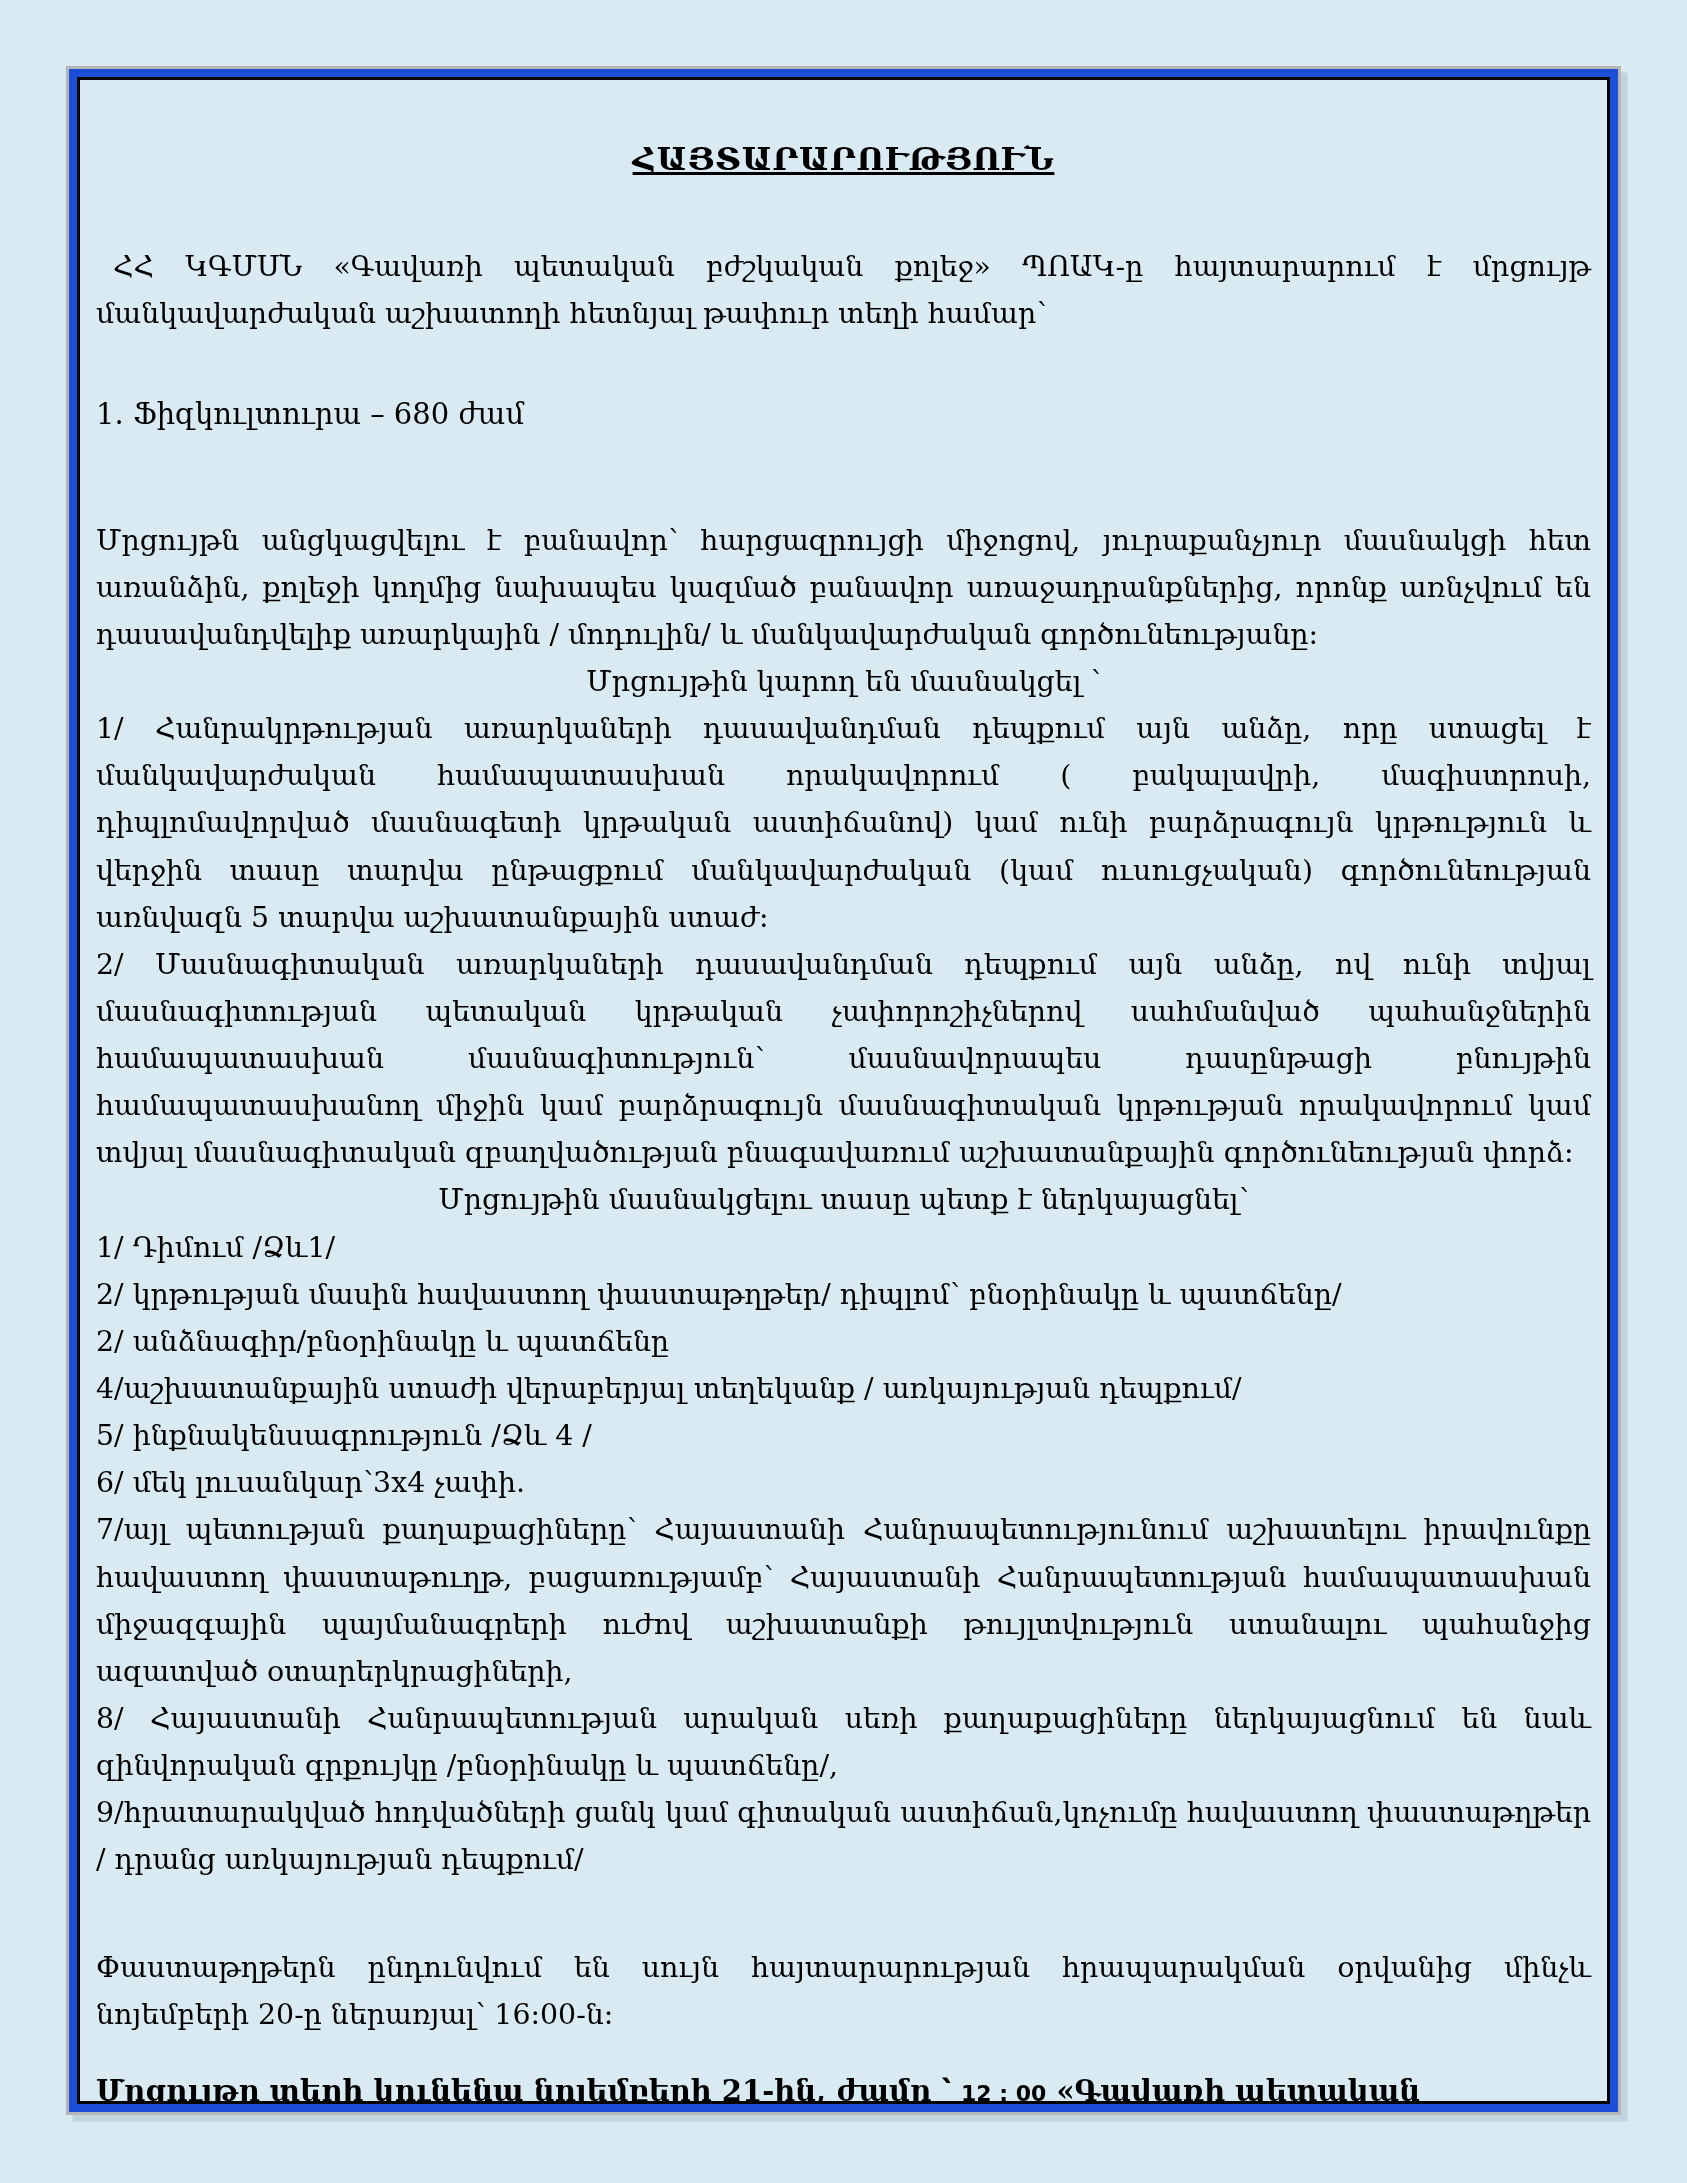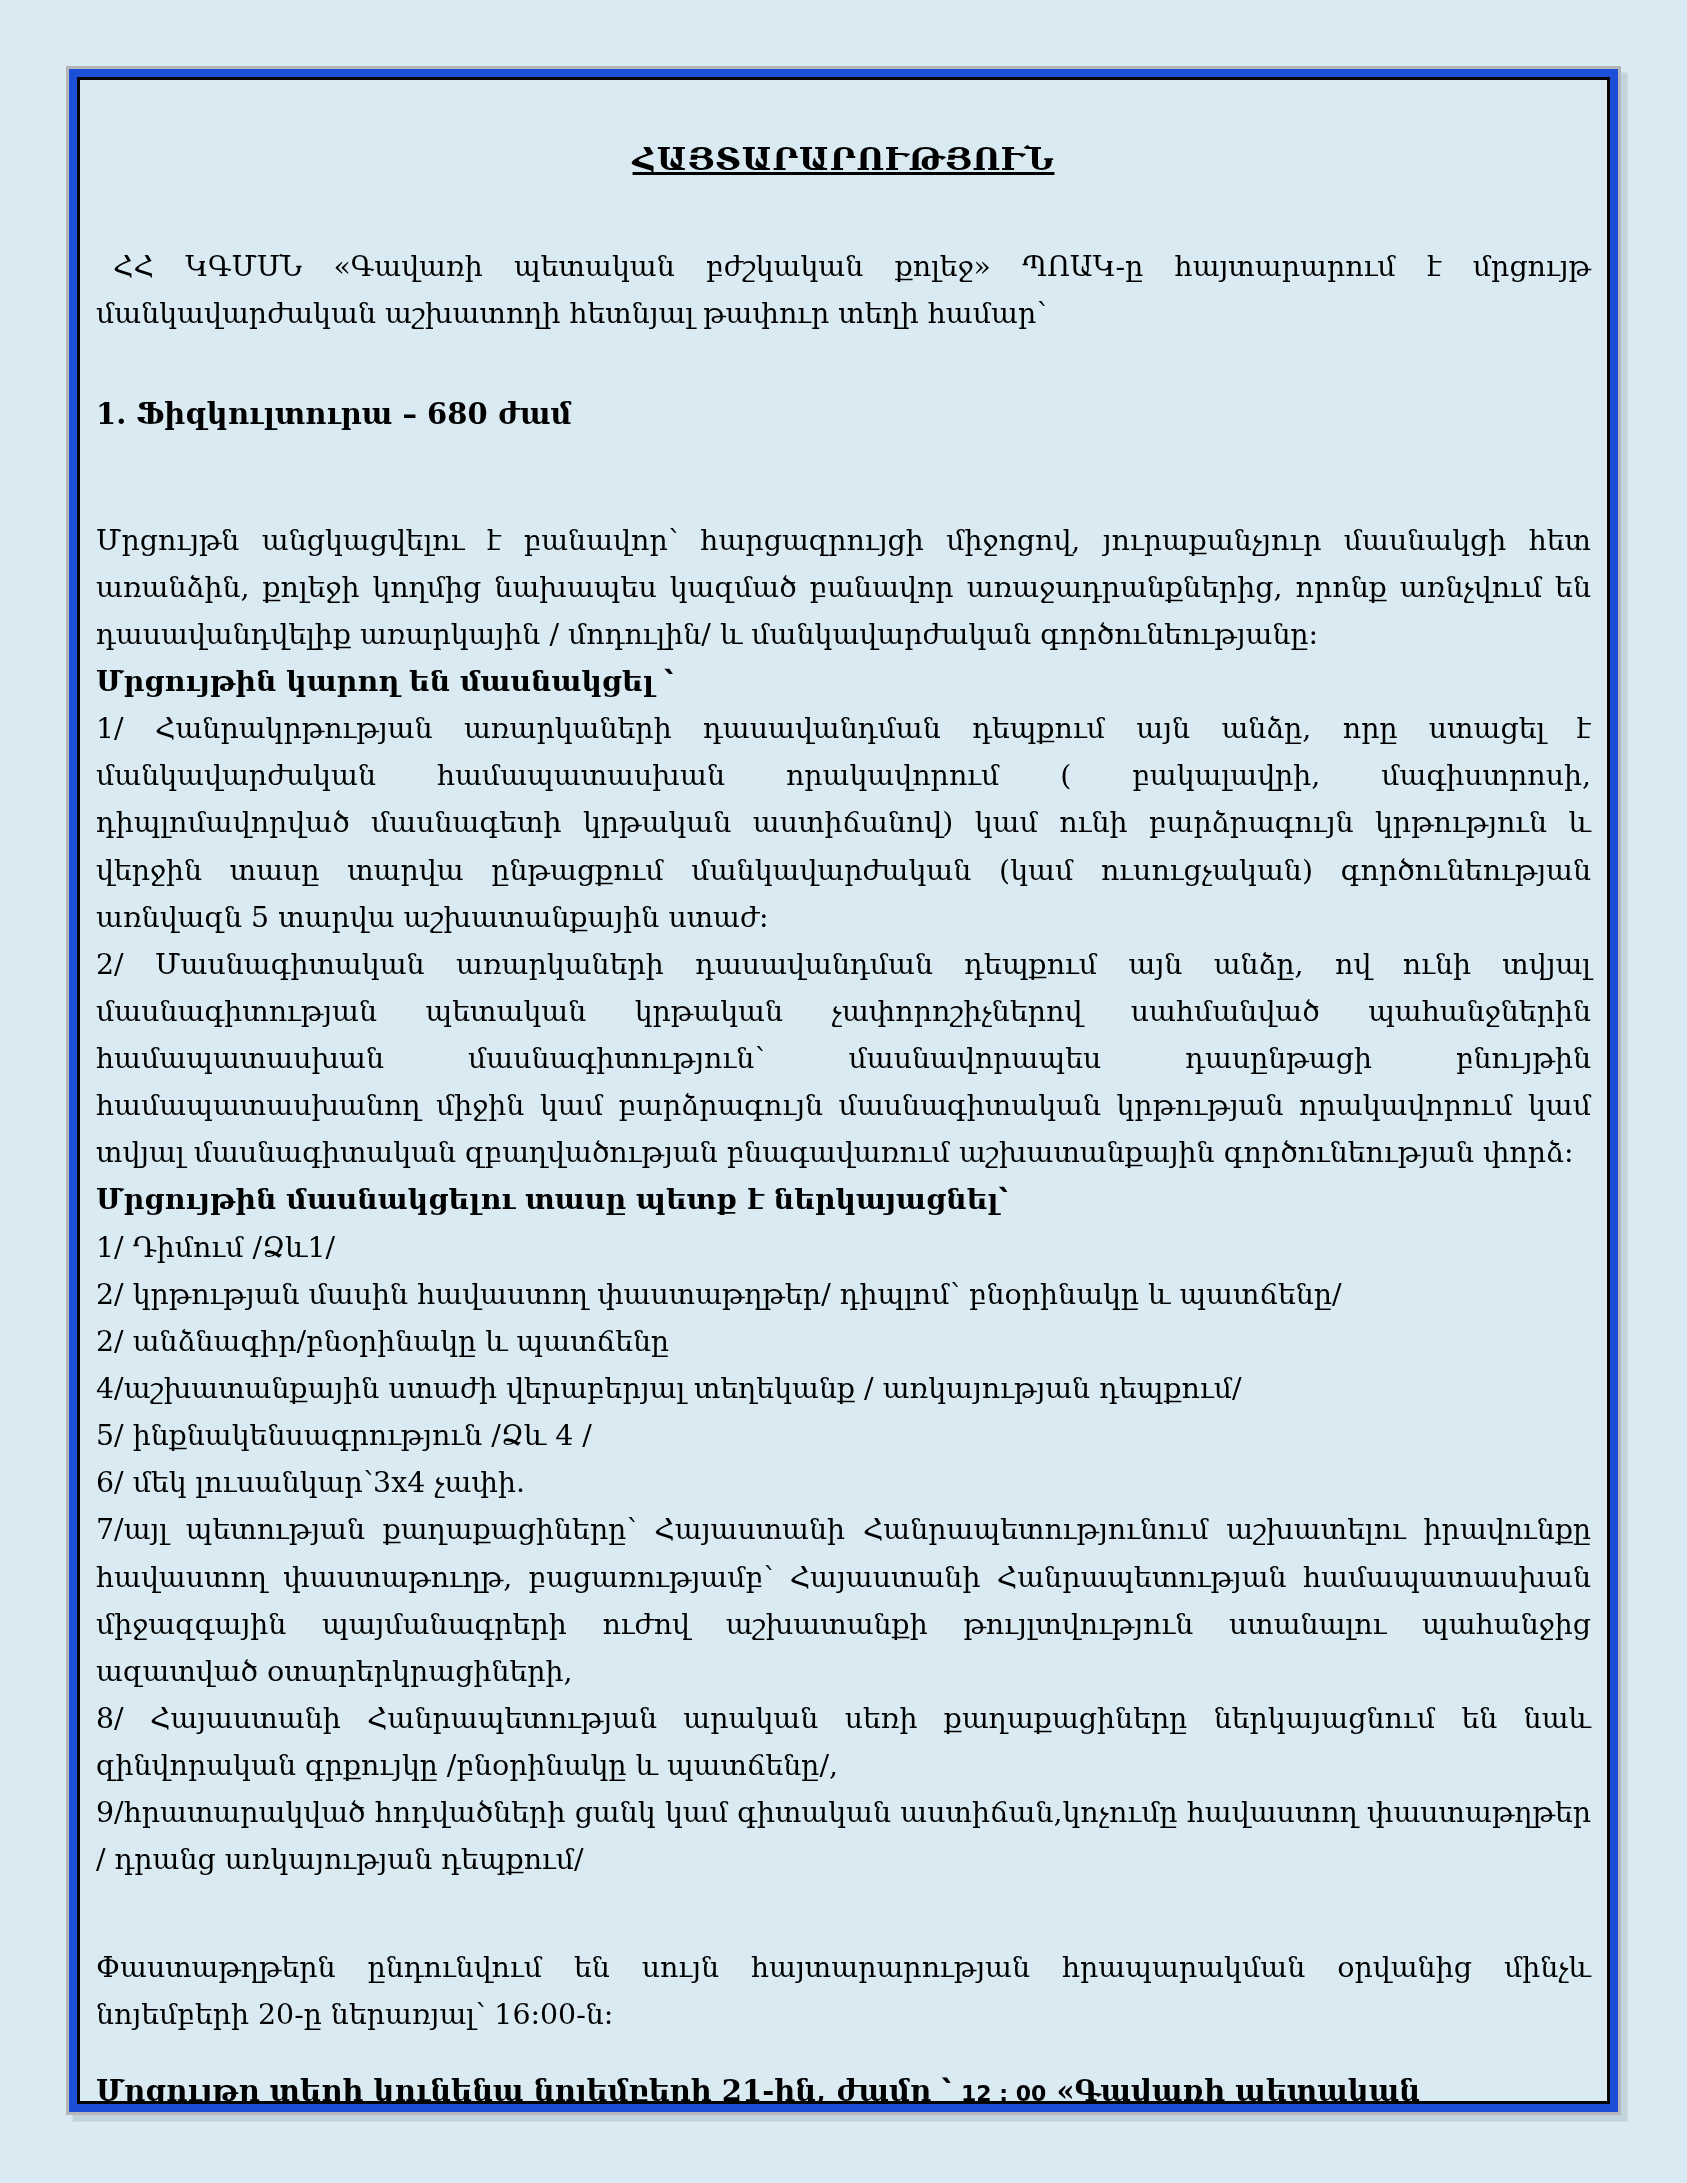--- a/index.html
+++ b/index.html
@@ -52,28 +52,28 @@
     letter-spacing: 0.7px;
   }
   p { margin: 0; }
   .intro {
     margin-top: 57px;
     text-align: justify;
     text-indent: 17px;
   }
   .position-heading {
     margin-top: 53px;
-    font-weight: bold;
+    font-weight: normal;
     font-size: 29px;
   }
   .process-par {
     margin-top: 78px;
     text-align: justify;
   }
-  .bold-lead { font-weight: bold; }
+  .bold-lead { font-weight: normal; text-align: center; }
   .justified { text-align: justify; }
   .deadline-par {
     margin-top: 60px;
     text-align: justify;
   }
   .event-par {
     margin-top: 30px;
     font-weight: bold;
     font-size: 29px;
     line-height: 1.62;

